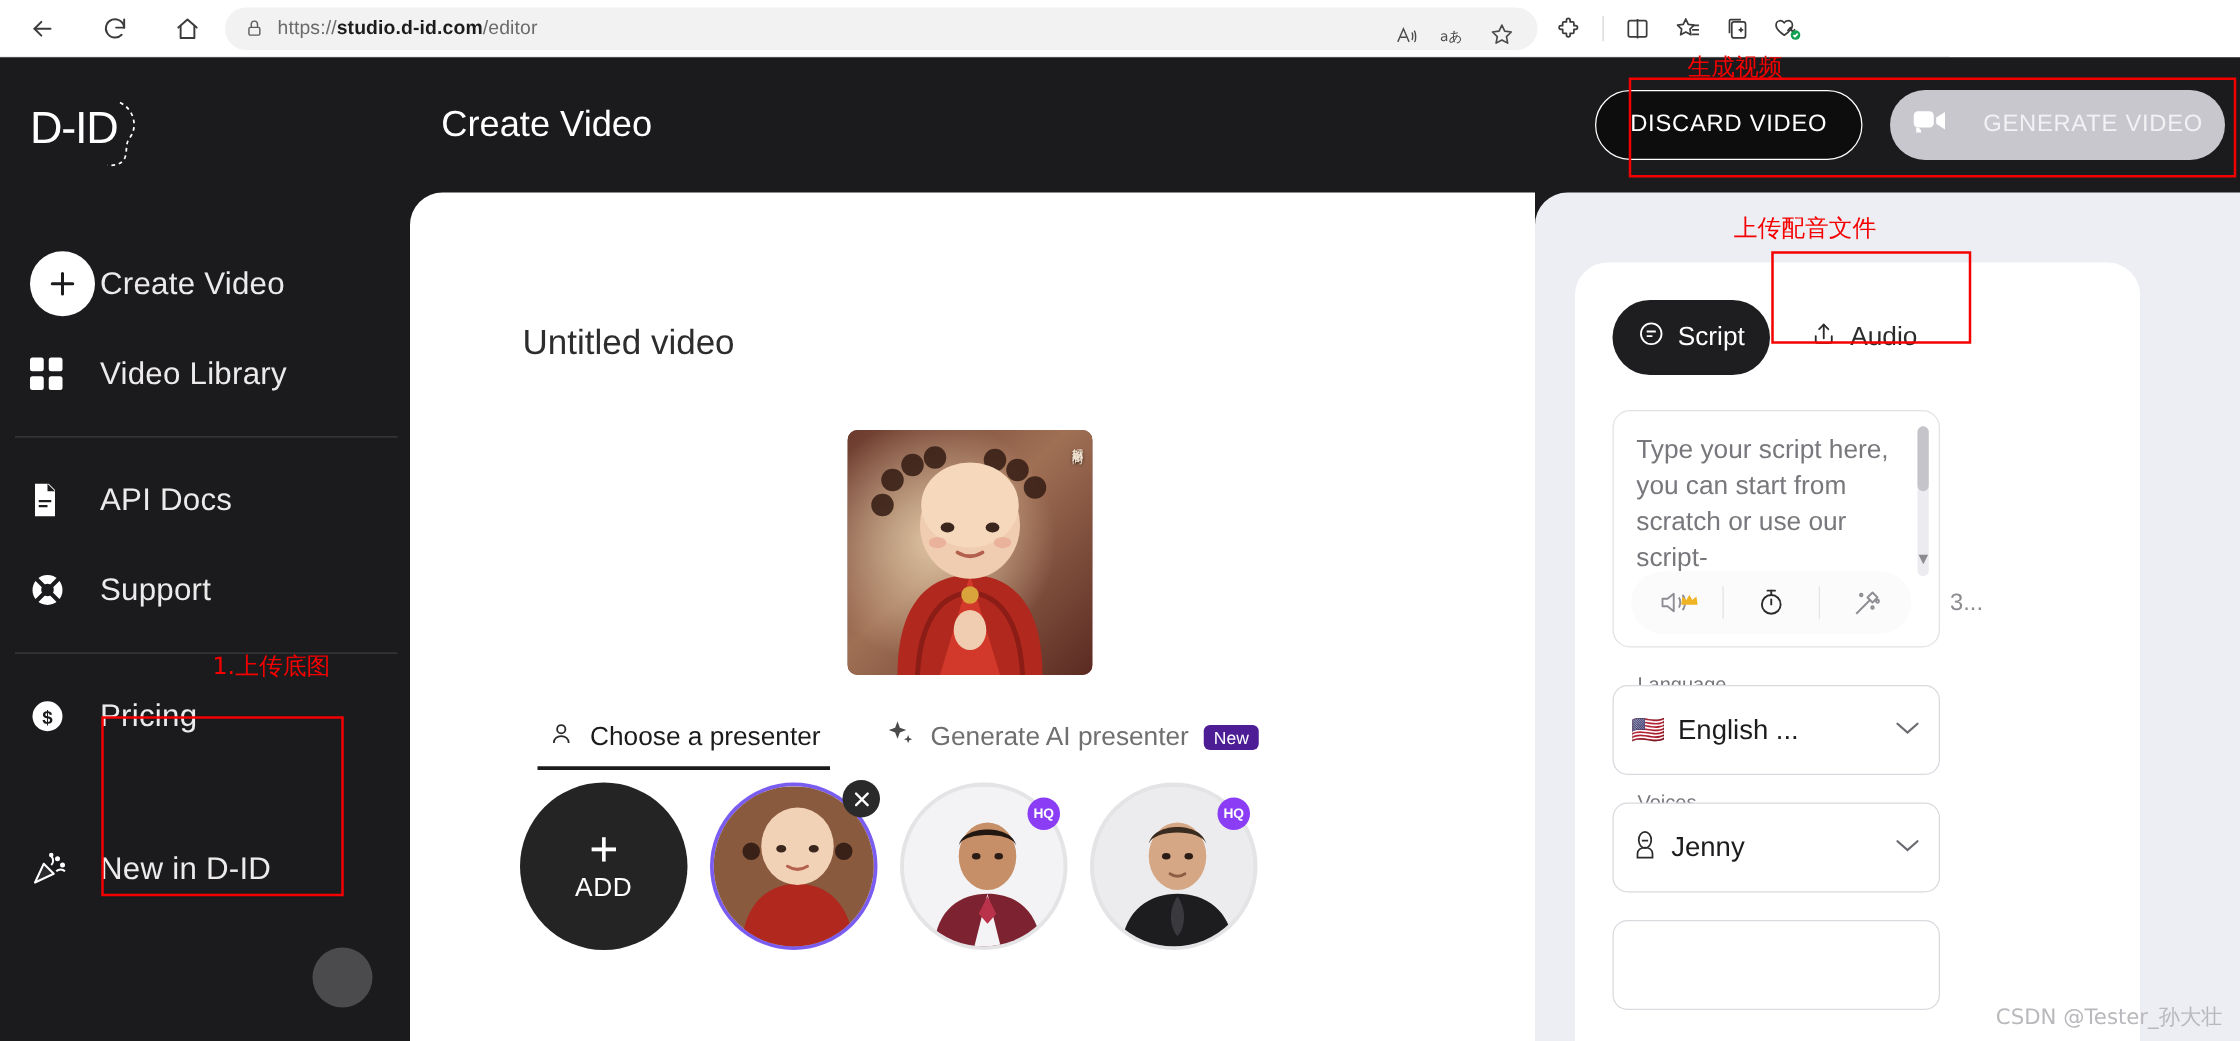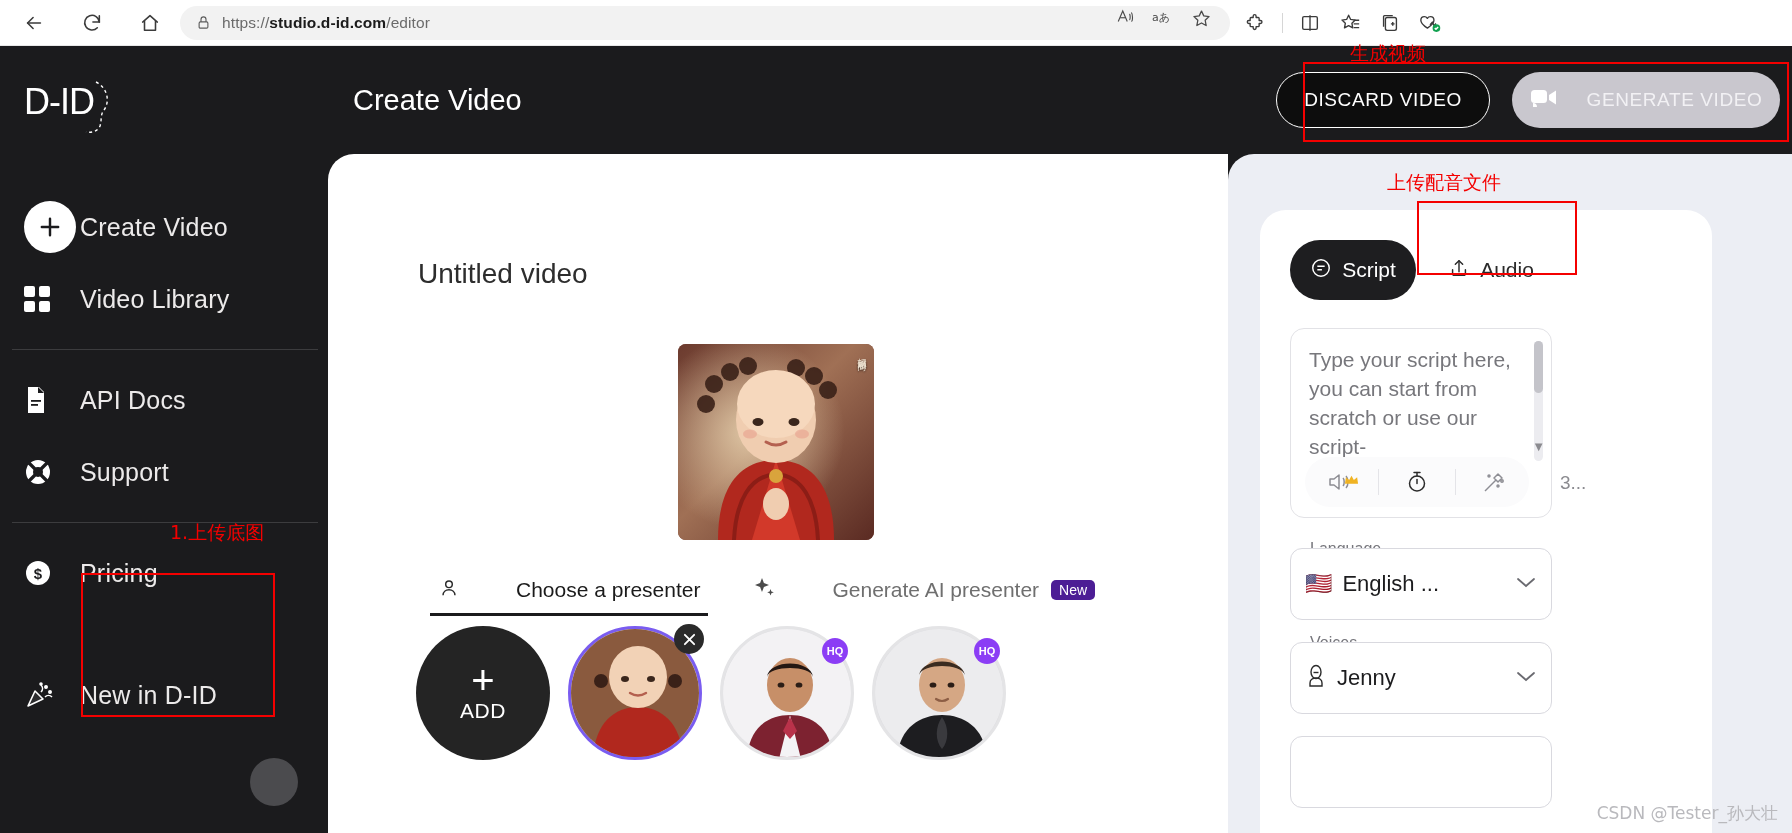--- a/index.html
+++ b/index.html
@@ -34,21 +34,21 @@
     padding: 0 12px;
   }
   .lock-ic { width: 22px; display:flex; justify-content:center; color:#5c5c5c; flex:none; }
   .url-text {
     font-size: 15.5px; color: #6b6b6b;
     margin-left: 8px; white-space: nowrap;
     letter-spacing: .1px;
   }
   .url-text b { color: #1b1b1b; font-weight: 600; }
   .urlbar-right { margin-left: auto; display: flex; align-items: center; gap: 4px; }
-  .ubr-ic { width: 34px; height: 30px; display:flex; align-items:flex-start; justify-content:center; color:#4a4a4a; }
+  .ubr-ic { width: 34px; height: 30px; display:flex; align-items:flex-end; justify-content:center; color:#4a4a4a; }
   .chrome-right { display: flex; align-items: center; margin-left: 6px; gap: 2px; }
   .chrome-ic { width: 38px; height: 34px; display:flex; align-items:center; justify-content:center; color:#3b3b3b; position: relative;}
   .vdivider { width:1px; height:20px; background:#d6d6d6; margin:0 6px; }
 
   
   .app {
     position: absolute; top: 46px; left: 0;
     width: 1792px; height: 787px;
     background: #1b1b1d;
   }
@@ -140,21 +140,21 @@
   }
 
   
   .ptabs {
     position: absolute; left: 110px; top: 410px;
     width: 660px; height: 52px;
     display: flex; align-items: center; gap: 52px;
     border-bottom: 1px solid transparent;
   }
   .ptab { display: flex; align-items: center; gap: 12px; cursor: pointer; height: 52px; position: relative;}
-  .ptab .lbl { font-size: 21px; color: #6f6f6f; margin-left: 44px; }
+  .ptab .lbl { font-size: 21px; color: #6f6f6f; }
   .ptab.active .lbl { color: #1b1b1b; }
   .ptab.active::after {
     content: ""; position: absolute; left: -8px; right: -8px; bottom: 0;
     height: 2.5px; background: #1b1b1d;
   }
   .badge-new {
     background: #4c1d95; color: #fff;
     font-size: 14px; padding: 2px 8px; border-radius: 5px;
     margin-left: 0;
   }

